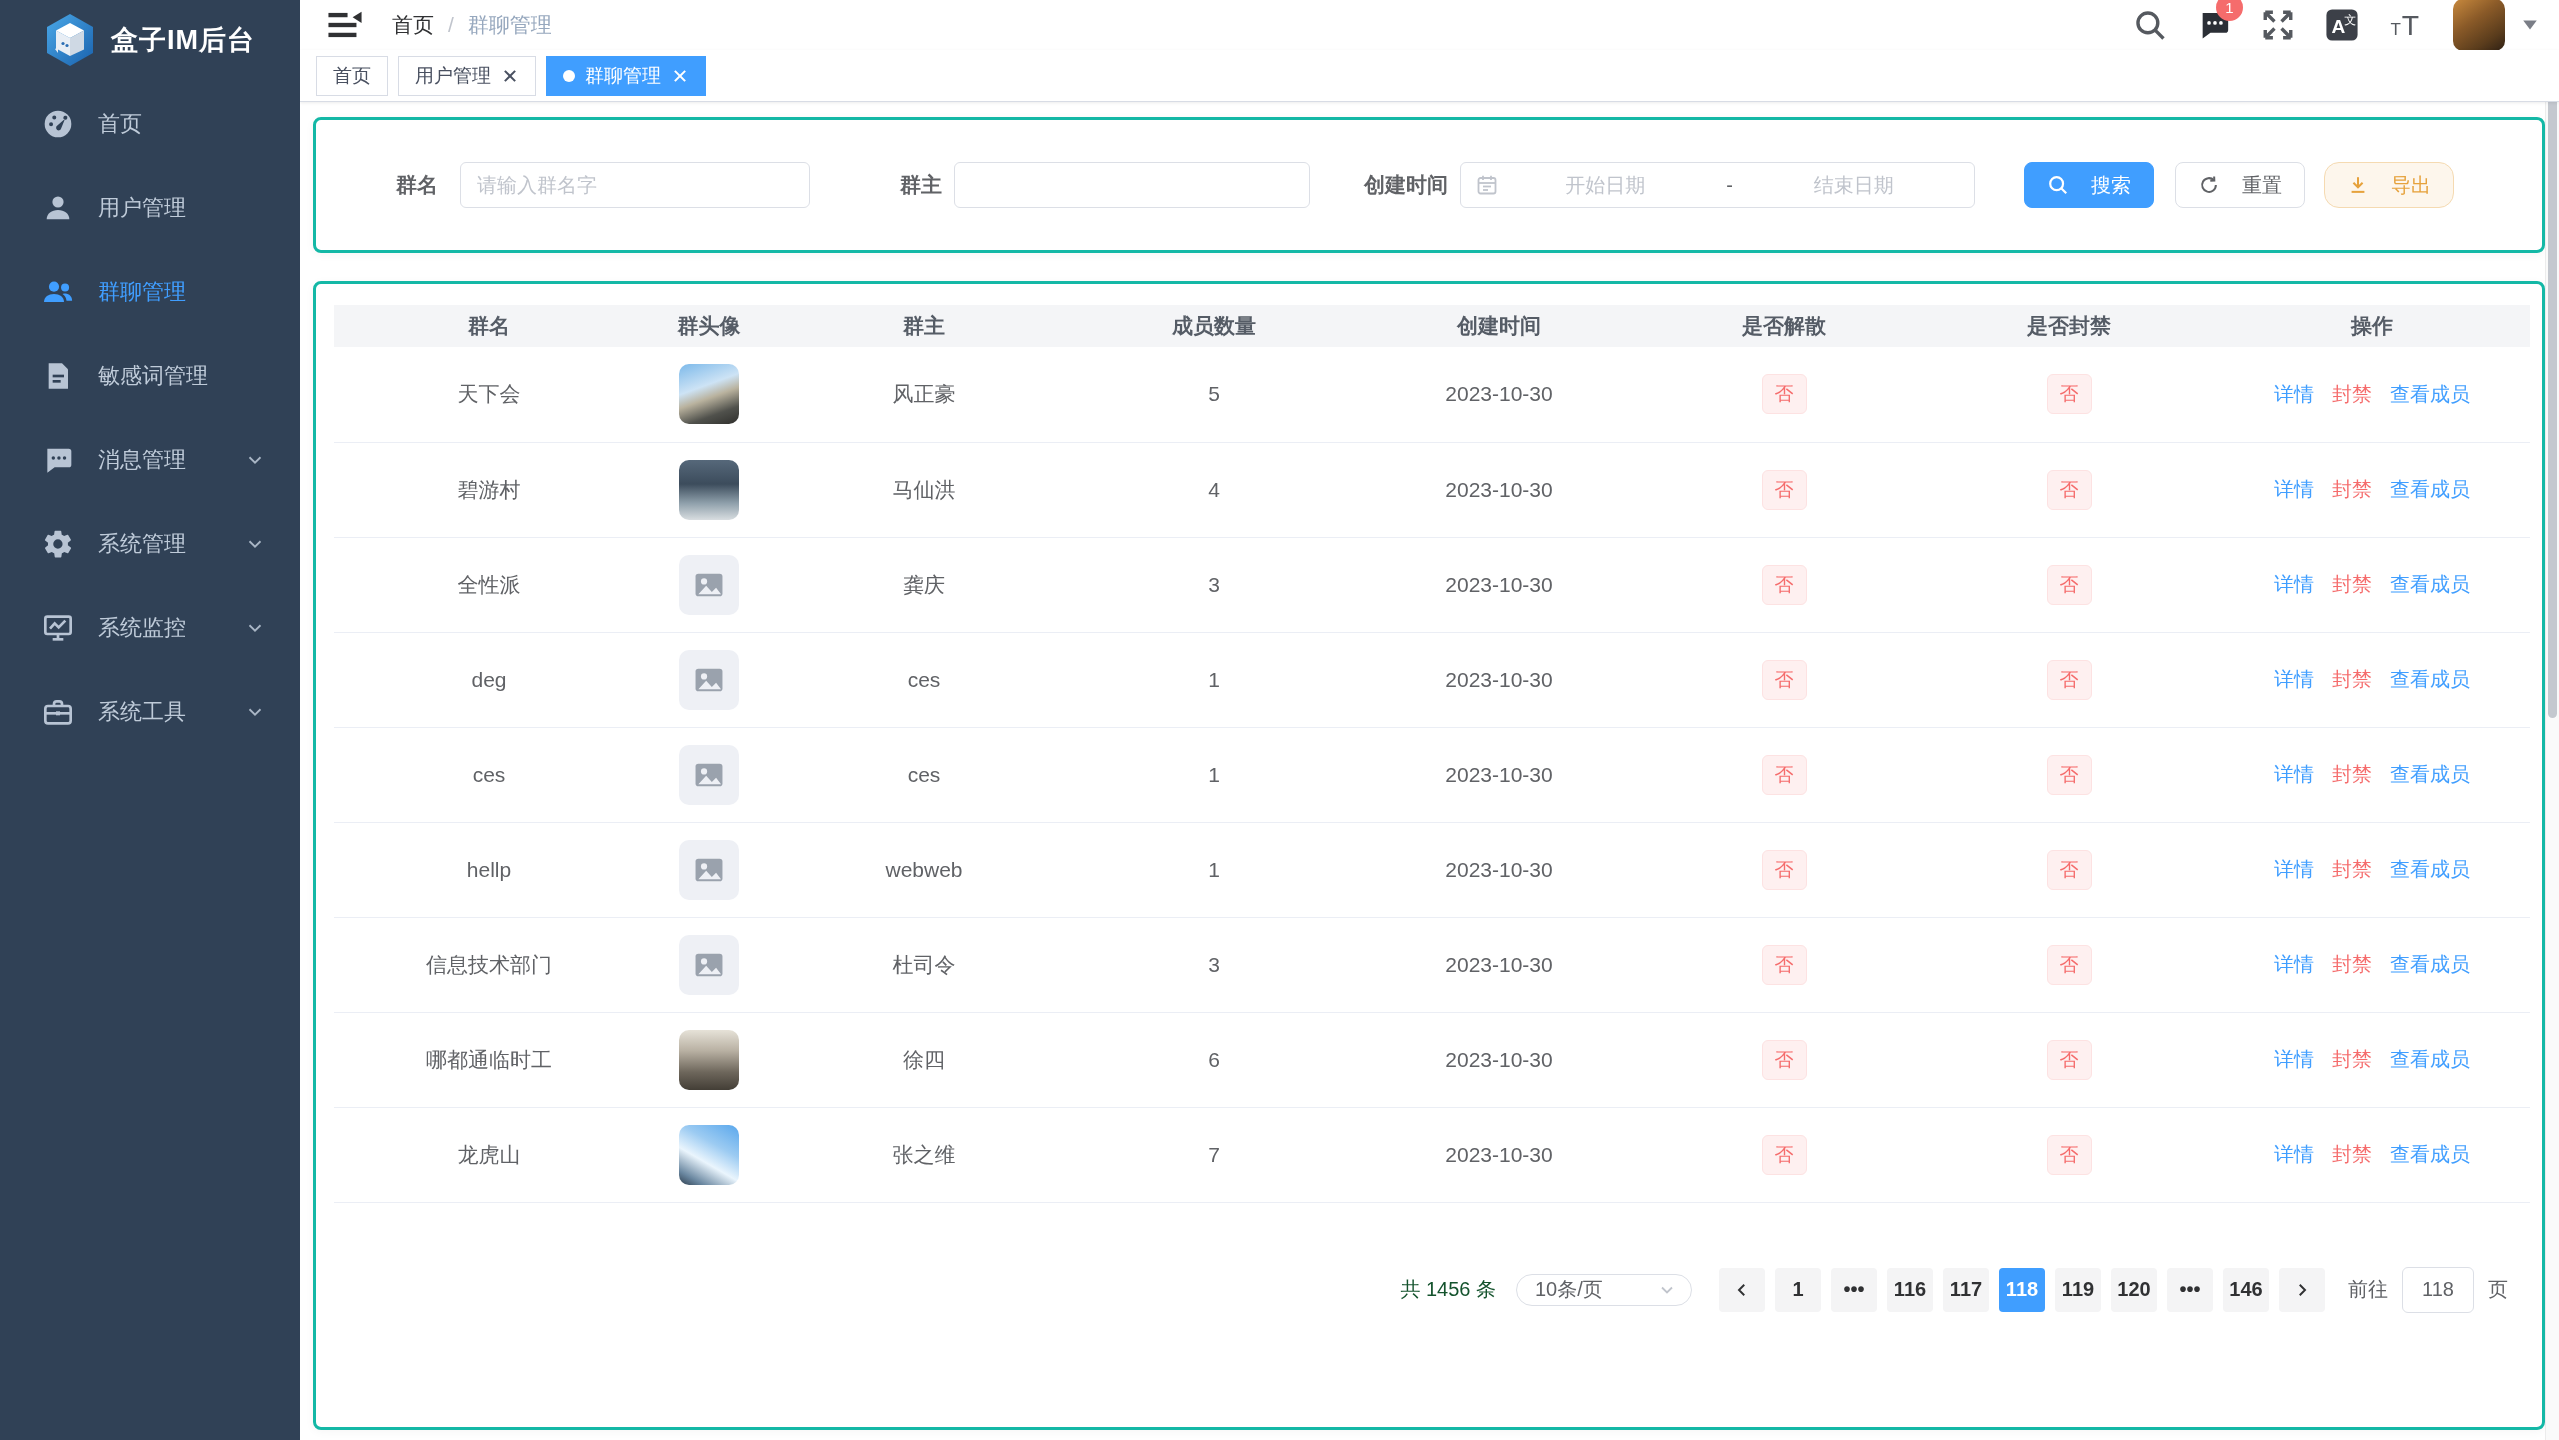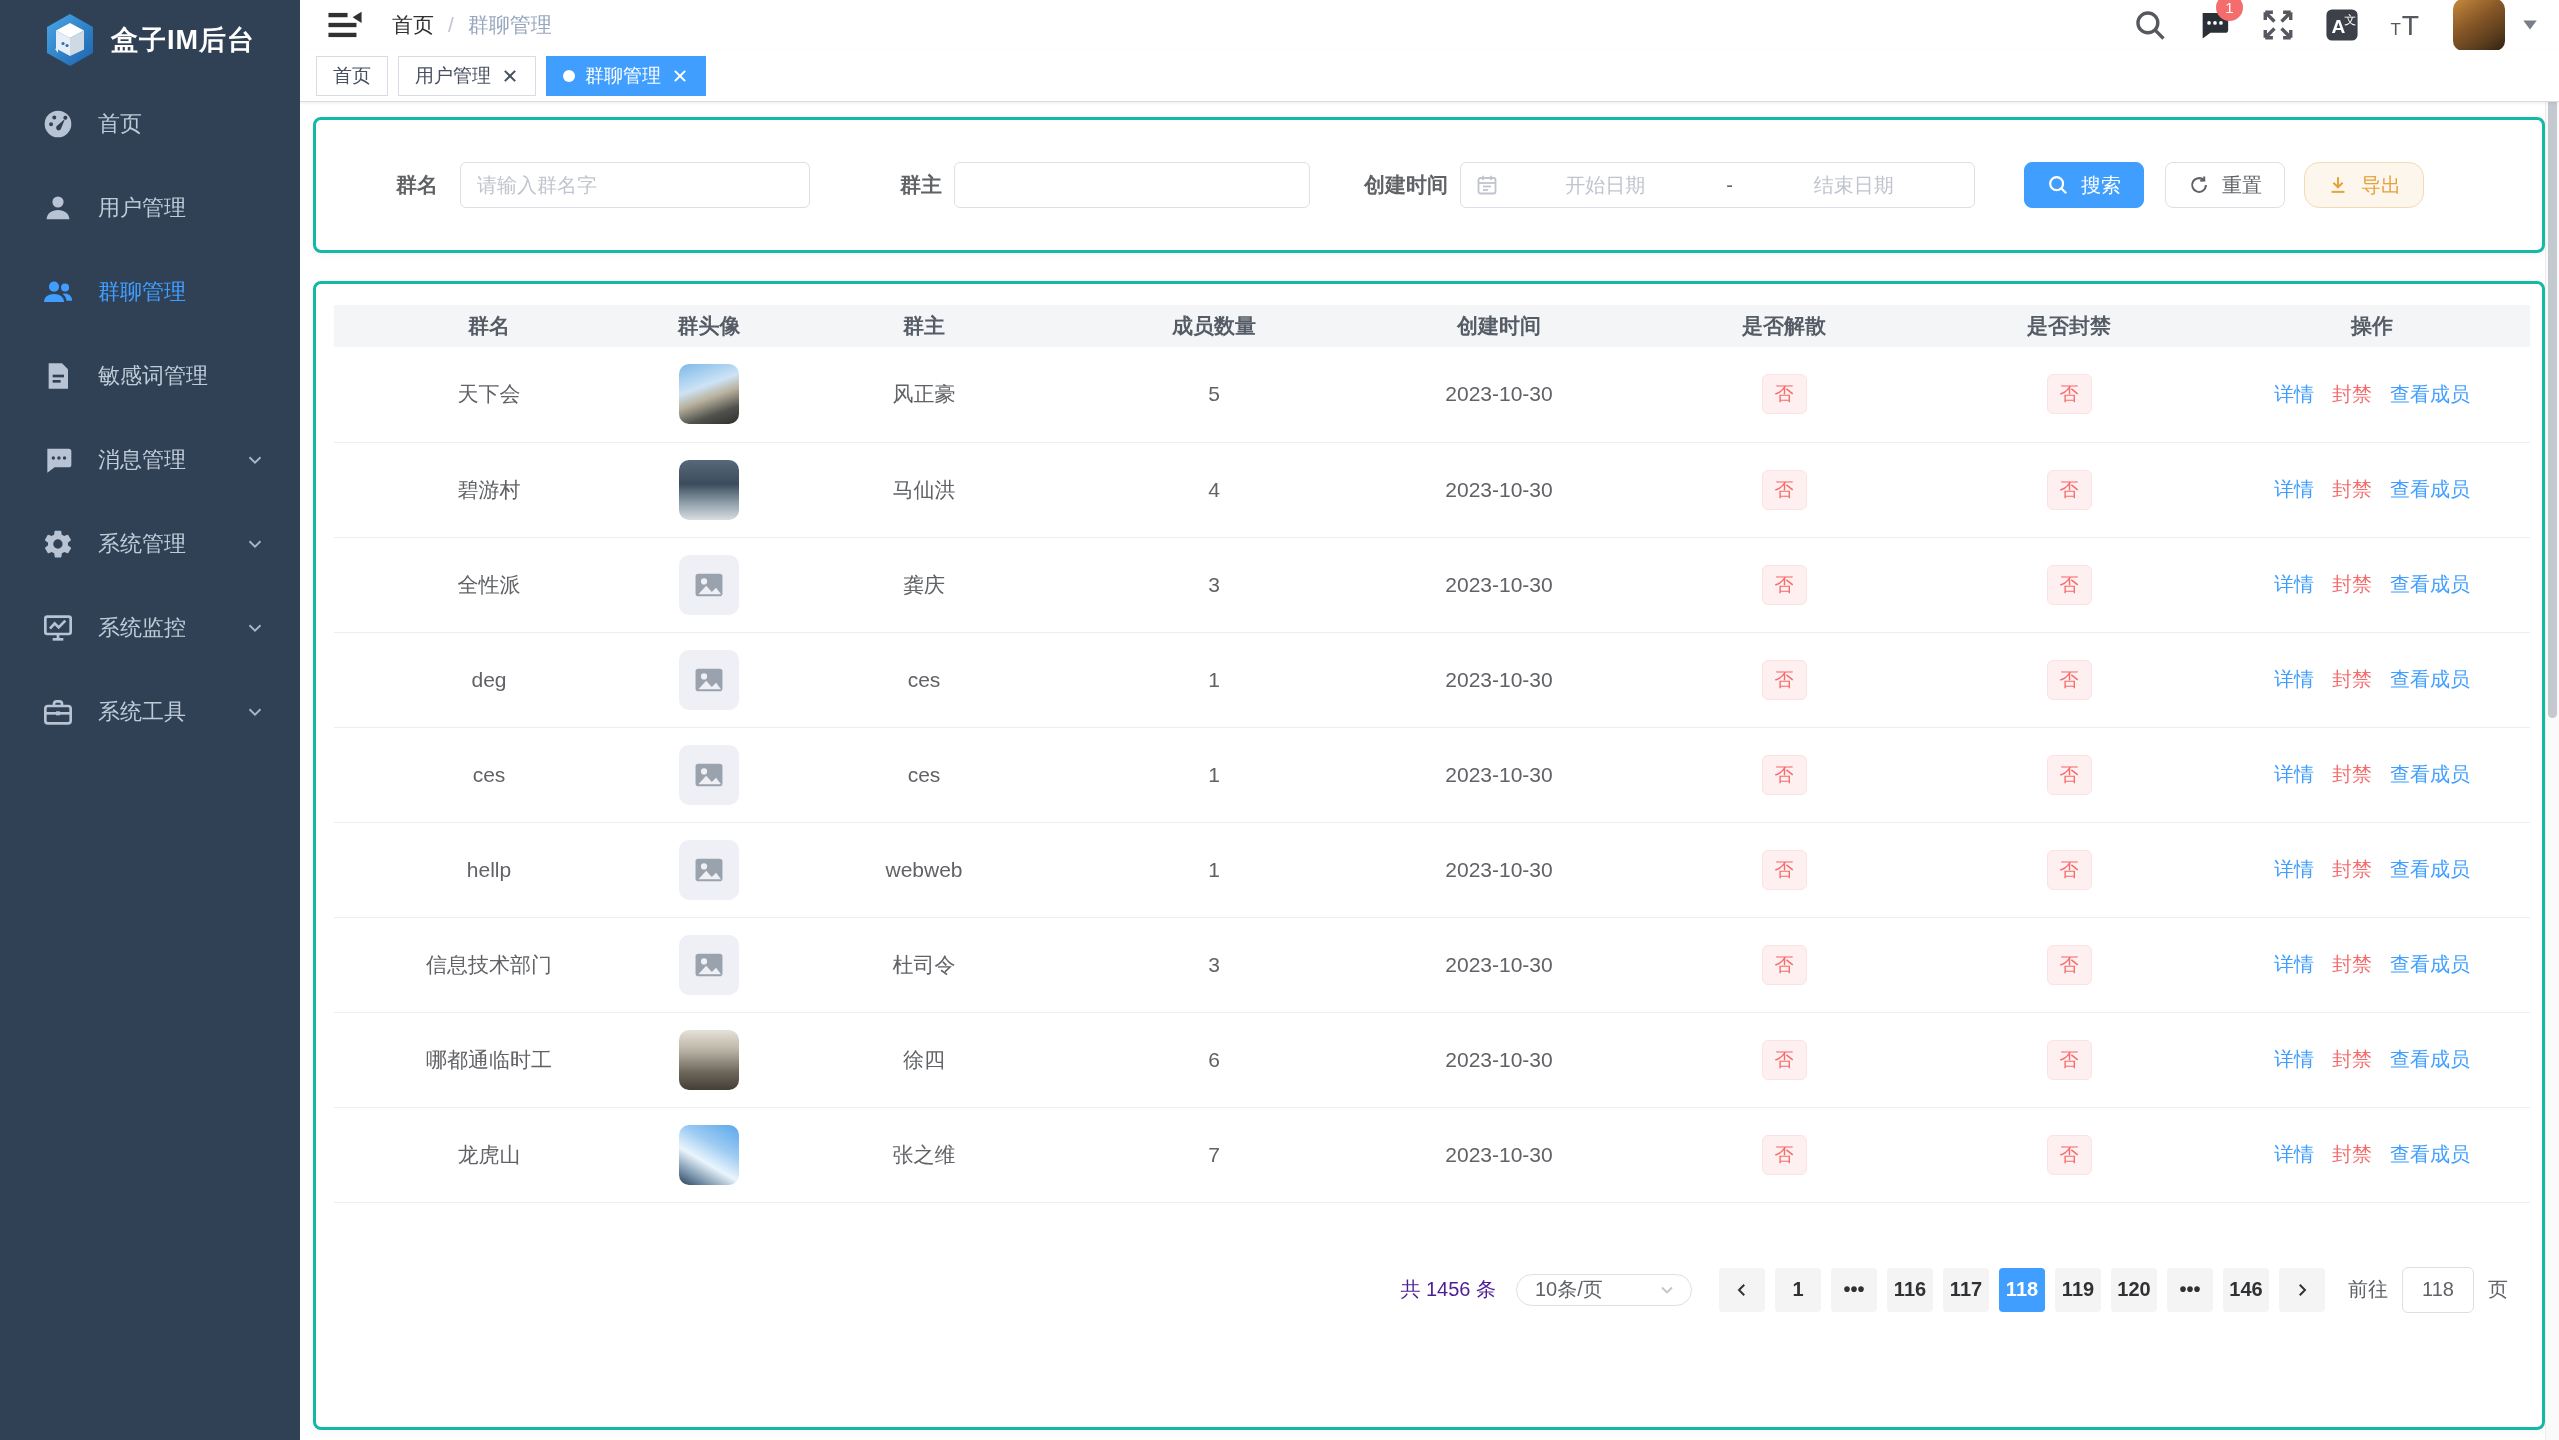--- a/index.html
+++ b/index.html
@@ -62,21 +62,21 @@
   .inp-name { width:350px; margin-left:22px; }
   .lab-owner { margin-left:90px; }
   .inp-owner { width:356px; margin-left:12px; }
   .lab-date { margin-left:54px; }
   .date-box { margin-left:12px; width:515px; height:46px; border:1px solid #dcdfe6; border-radius:6px;
     display:flex; align-items:center; padding:0 14px; cursor:text; }
   .cal-icon { width:24px; height:24px; color:#c0c4cc; flex:none; }
   .date-ph { flex:1; text-align:center; font-size:20px; color:#c0c4cc; }
   .date-sep { width:36px; text-align:center; font-size:20px; color:#606266; }
   .btn { height:46px; border-radius:8px; display:inline-flex; align-items:center; justify-content:center;
-    gap:12px; font-size:20px; cursor:pointer; border:1px solid transparent; padding:0 22px; white-space:nowrap; }
+    gap:22px; font-size:20px; cursor:pointer; border:1px solid transparent; padding:0 22px; white-space:nowrap; }
   .btn .b-icon { width:22px; height:22px; }
   .btn-primary { margin-left:49px; background:#409eff; border-color:#409eff; color:#fff; }
   .btn-default { margin-left:21px; background:#fff; border-color:#dcdfe6; color:#606266; }
   .btn-warn { margin-left:19px; background:#fdf6ec; border-color:#f5dab1; color:#e6a23c;border-radius:15px; }
 
   
   .table-card { padding:21px 18px; min-height:1149px; position:relative; }
   table.grid { width:2196px; border-collapse:collapse; table-layout:fixed; }
   .grid thead th { height:42px; background:#f4f5f7; color:#555c66; font-size:21px; font-weight:bold; text-align:center; }
   .grid tbody td { height:95px; border-bottom:1px solid #ebeef5; text-align:center; font-size:21px; color:#606266; }
@@ -89,21 +89,21 @@
   .av-9 { background:linear-gradient(135deg,#dce8f2 0%,#c05040 30%,#454a60 55%,#e0d0b8 80%,#8898b8 100%); }
   .tag-no { display:inline-block; height:40px; line-height:38px; padding:0 12px; font-size:19px;
     background:#fef0f0; color:#f56c6c; border:1px solid #fde2e2; border-radius:6px; }
   .ops { display:flex; justify-content:center; gap:18px; }
   .op { font-size:20px; cursor:pointer; white-space:nowrap; }
   .op-blue { color:#409eff; }
   .op-red { color:#f56c6c; }
 
   
   .pagination { display:flex; align-items:center; justify-content:flex-end; margin-top:64px; padding-right:16px; gap:0; }
-  .pg-total { font-size:20px; color:#4c1d95; margin-right:20px; }
+  .pg-total { font-size:20px; color:#14532d; margin-right:20px; }
   .pg-size { width:176px; height:32px; border:1px solid #dcdfe6; border-radius:17px; display:flex; align-items:center;
     padding:0 14px 0 18px; margin-right:22px; cursor:pointer; }
   .pg-size-txt { flex:1; font-size:20px; color:#606266; }
   .pg-size .sel-arrow { width:20px; height:20px; color:#c0c4cc; }
   .pager { display:flex; align-items:center; }
   .pg-btn { min-width:46px; height:44px; margin:0 5px; padding:0 6px; border-radius:4px; background:#f4f4f5;
     color:#303133; font-size:20px; font-weight:bold; display:inline-flex; align-items:center; justify-content:center; cursor:pointer; }
   .pg-btn.active { background:#409eff; color:#fff; }
   .pg-btn .pn-ic { width:18px; height:18px; }
   .pg-goto { display:flex; align-items:center; margin-left:18px; gap:14px; font-size:20px; color:#606266; }

